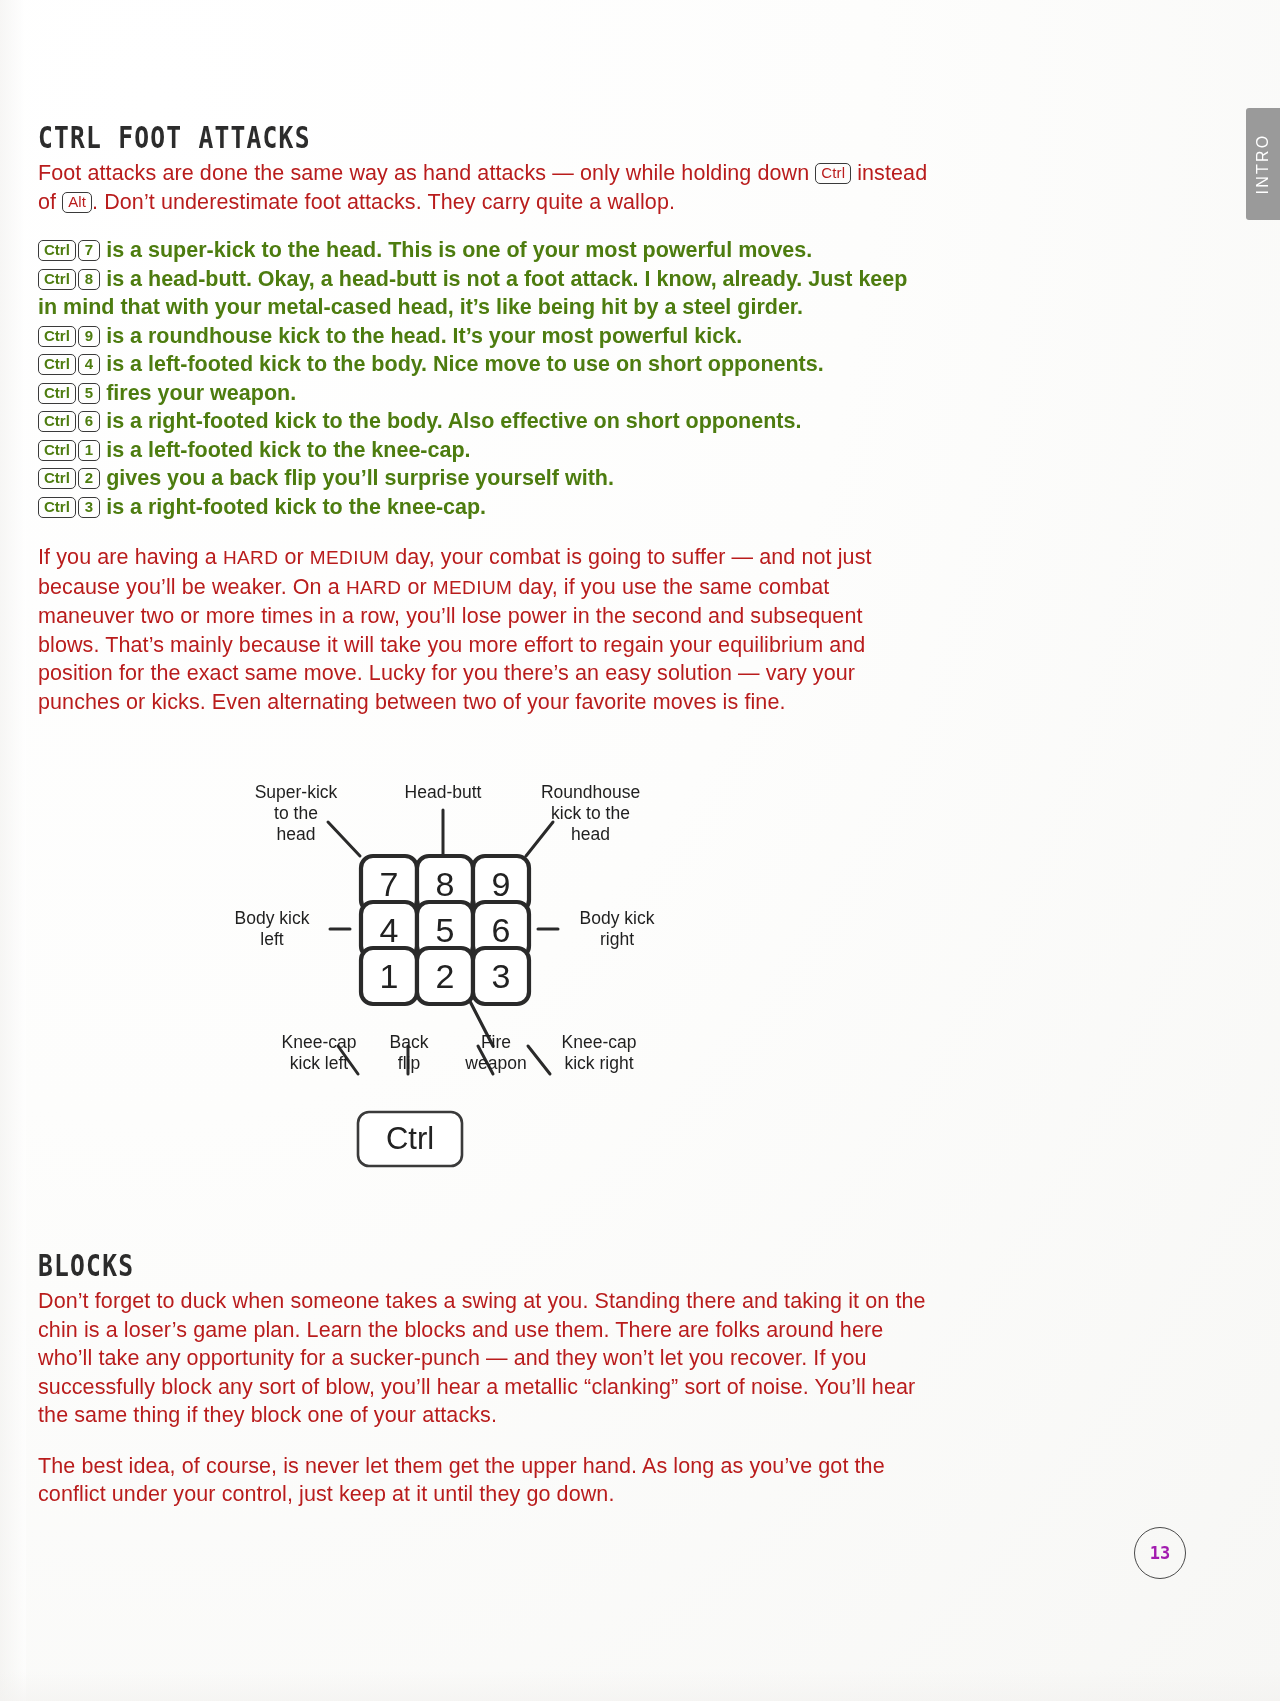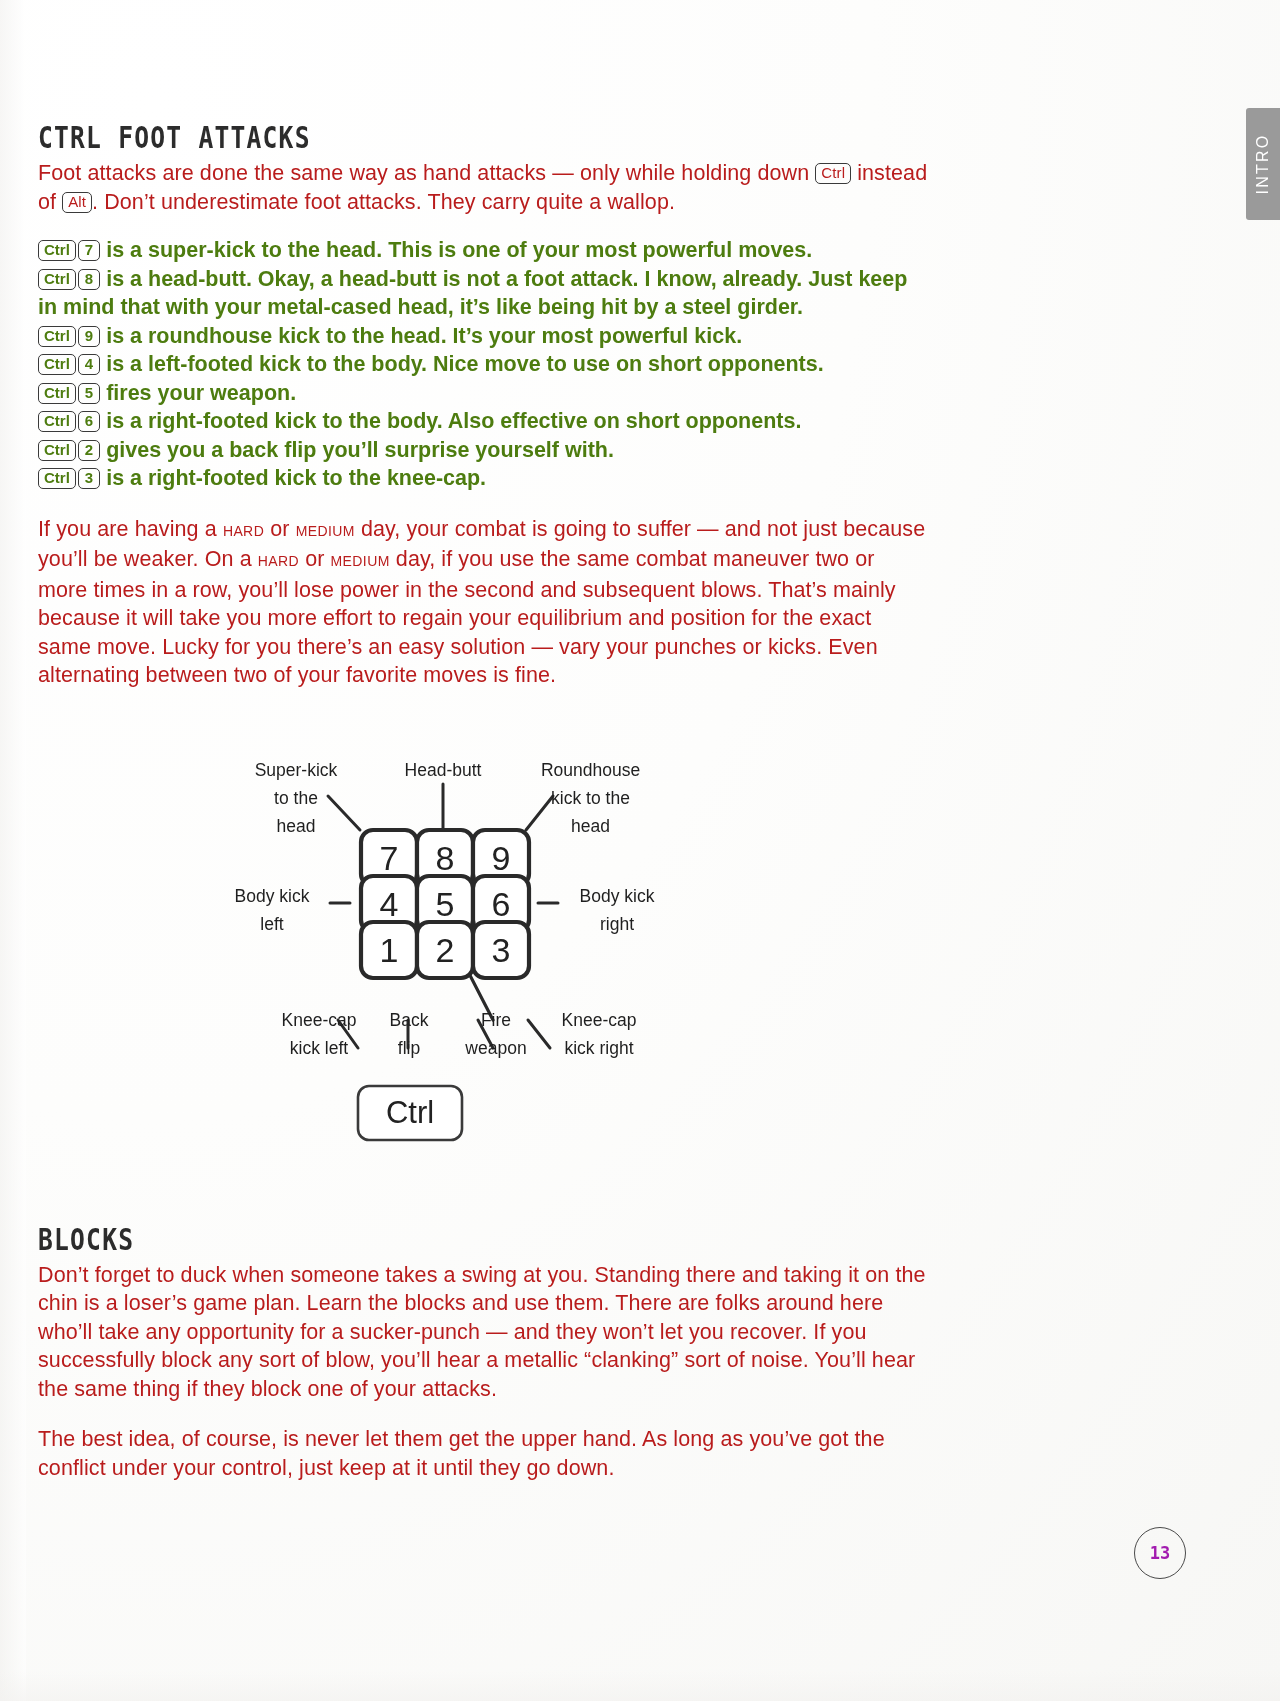--- a/index.html
+++ b/index.html
@@ -45,21 +45,21 @@
 
   p.body{
     font-size:21.5px;
     line-height:28.5px;
     margin:0 0 0 0;
     color:#b91c1c;
     letter-spacing:.1px;
   }
   p.gap{margin-top:22px;}
 
-  .sc{font-size:14px;letter-spacing:.4px;}
+  .sc{font-size:19px;letter-spacing:.4px;}
 
   
   .chip{
     display:inline-block;
     border:1.6px solid #3a3a3a;
     border-radius:5px;
     padding:0px 5px 1px 5px;
     font-size:15px;
     line-height:18px;
     vertical-align:2px;
@@ -75,21 +75,21 @@
     margin:0;
     color:#4d7c0f;
     font-weight:bold;
   }
 
   
   .diagram{position:relative;width:890px;height:420px;margin-top:58px;}
   .dg-label{
     position:absolute;
     font-size:17.5px;
-    line-height:28px;
+    line-height:21px;
     text-align:center;
     color:#1f1f1f;
     white-space:pre-line;
   }
 
   
   .blocks{margin-top:54px;}
 
   
   .side-tab{
@@ -138,20 +138,21 @@
 
   <p class="body"><span>Foot attacks are done the same way as hand attacks — only while holding down </span><span class="chip">Ctrl</span><span> instead of </span><span class="chip">Alt</span><span>. Don’t underestimate foot attacks. They carry quite a wallop.</span></p>
 
   <ul class="keylist">
     <li><span class="chip">Ctrl</span><span class="chip num">7</span><span> is a super-kick to the head. This is one of your most powerful moves.</span></li>
     <li><span class="chip">Ctrl</span><span class="chip num">8</span><span> is a head-butt. Okay, a head-butt is not a foot attack. I know, already. Just keep in mind that with your metal-cased head, it’s like being hit by a steel girder.</span></li>
     <li><span class="chip">Ctrl</span><span class="chip num">9</span><span> is a roundhouse kick to the head. It’s your most powerful kick.</span></li>
     <li><span class="chip">Ctrl</span><span class="chip num">4</span><span> is a left-footed kick to the body. Nice move to use on short opponents.</span></li>
     <li><span class="chip">Ctrl</span><span class="chip num">5</span><span> fires your weapon.</span></li>
     <li><span class="chip">Ctrl</span><span class="chip num">6</span><span> is a right-footed kick to the body. Also effective on short opponents.</span></li>
+    <li><span class="chip">Ctrl</span><span class="chip num">1</span><span> is a left-footed kick to the knee-cap.</span></li>
     <li><span class="chip">Ctrl</span><span class="chip num">2</span><span> gives you a back flip you’ll surprise yourself with.</span></li>
     <li><span class="chip">Ctrl</span><span class="chip num">3</span><span> is a right-footed kick to the knee-cap.</span></li>
   </ul>
 
   <p class="body gap"><span>If you are having a </span><span class="sc">HARD</span><span> or </span><span class="sc">MEDIUM</span><span> day, your combat is going to suffer — and not just because you’ll be weaker. On a </span><span class="sc">HARD</span><span> or </span><span class="sc">MEDIUM</span><span> day, if you use the same combat maneuver two or more times in a row, you’ll lose power in the second and subsequent blows. That’s mainly because it will take you more effort to regain your equilibrium and position for the exact same move. Lucky for you there’s an easy solution — vary your punches or kicks. Even alternating between two of your favorite moves is fine.</span></p>
 
   <div class="diagram">
     <svg width="890" height="420" viewBox="0 0 890 420">
 
       <g stroke="#2a2a2a" stroke-width="3" fill="none" stroke-linecap="round">

